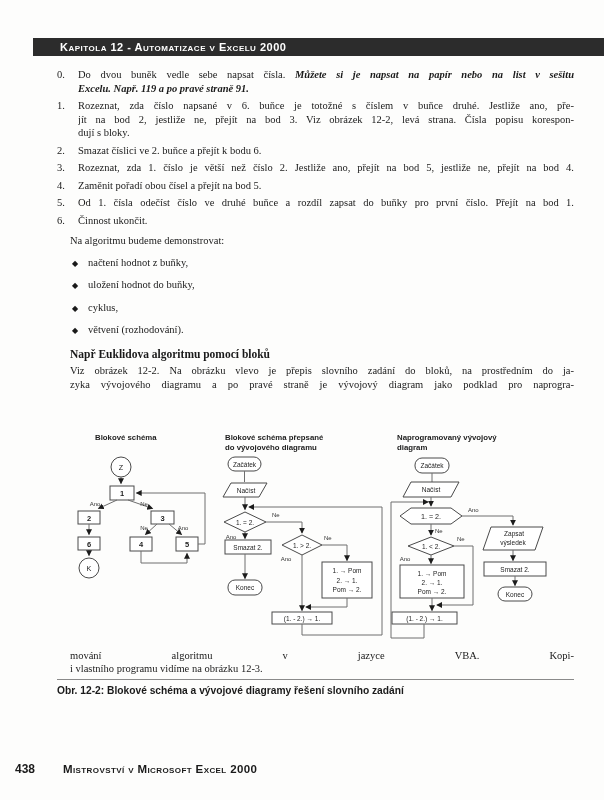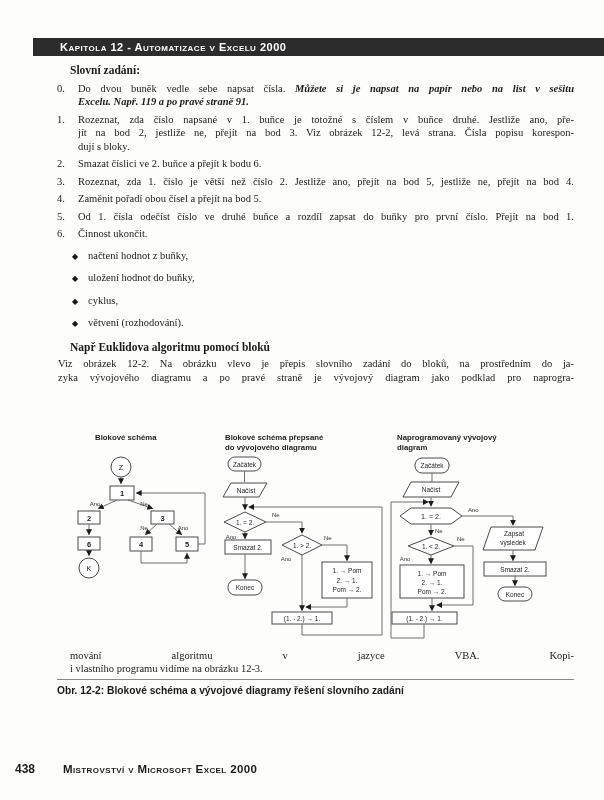--- a/index.html
+++ b/index.html
@@ -16,21 +16,21 @@
   .li{display:flex;margin-top:4px;}
   .li .num{width:21px;flex:0 0 21px;}
   .li .itext{flex:1;min-width:0;}
   .fl{text-align:justify;text-align-last:justify;-moz-text-align-last:justify;white-space:nowrap;overflow:hidden;}
   .pl{white-space:nowrap;}
   .it{font-style:italic;font-weight:bold;}
   .demo{margin-top:7px;margin-left:13px;}
   .bul{display:flex;margin-top:8px;margin-left:15px;align-items:baseline;}
   .bul .dia{width:16px;flex:0 0 16px;font-size:8px;}
   .h2{font-weight:bold;font-size:11.5px;margin-left:13px;margin-top:10px;}
-  .para{margin-left:1px;margin-top:3px;}
+  .para{margin-left:13px;margin-top:3px;}
   
   .figure{position:absolute;left:70px;top:428px;width:505px;height:224px;}
   .figure svg{display:block;}
   .dshape{fill:#fff;stroke:#4a4a4a;stroke-width:1;}
   .dline{fill:none;stroke:#6e6e6e;stroke-width:1;}
   text{font-family:"Liberation Sans",sans-serif;fill:#1c1c1c;}
   .dtitle{font-size:7.8px;font-weight:bold;}
   .nlab{font-size:6.5px;}
   .nlab7{font-size:7.2px;}
   .numb{font-size:7.5px;font-weight:bold;}
@@ -51,34 +51,33 @@
 </head>
 <body>
 
 <div class="page">
 
   <div class="chapbar">
     <span>Kapitola 12 - Automatizace v Excelu 2000</span>
   </div>
 
   <div class="content">
-    <div class="h1">Slovní zadání:</div>
 
     <div class="li">
       <div class="num">0.</div>
       <div class="itext">
         <div class="fl"><span>Do dvou buněk vedle sebe napsat čísla. </span><span class="it">Můžete si je napsat na papír nebo na list v sešitu</span></div>
         <div class="pl it">Excelu. Např. 119 a po pravé straně 91.</div>
       </div>
     </div>
 
     <div class="li">
       <div class="num">1.</div>
       <div class="itext">
-        <div class="fl">Rozeznat, zda číslo napsané v 1. buňce je totožné s číslem v buňce druhé. Jestliže ano, pře-</div>
+        <div class="fl">Rozeznat, zda číslo napsané v 6. buňce je totožné s číslem v buňce druhé. Jestliže ano, pře-</div>
         <div class="fl">jít na bod 2, jestliže ne, přejít na bod 3. Viz obrázek 12-2, levá strana. Čísla popisu korespon-</div>
         <div class="pl">dují s bloky.</div>
       </div>
     </div>
 
     <div class="li">
       <div class="num">2.</div>
       <div class="itext">
         <div class="pl">Smazat číslici ve 2. buňce a přejít k bodu 6.</div>
       </div>
@@ -105,20 +104,21 @@
       </div>
     </div>
 
     <div class="li">
       <div class="num">6.</div>
       <div class="itext">
         <div class="pl">Činnost ukončit.</div>
       </div>
     </div>
 
+    <div class="demo">Na algoritmu budeme demonstrovat:</div>
 
     <div class="bul">
       <span class="dia">◆</span>
       <span>načtení hodnot z buňky,</span>
     </div>
     <div class="bul">
       <span class="dia">◆</span>
       <span>uložení hodnot do buňky,</span>
     </div>
     <div class="bul">

